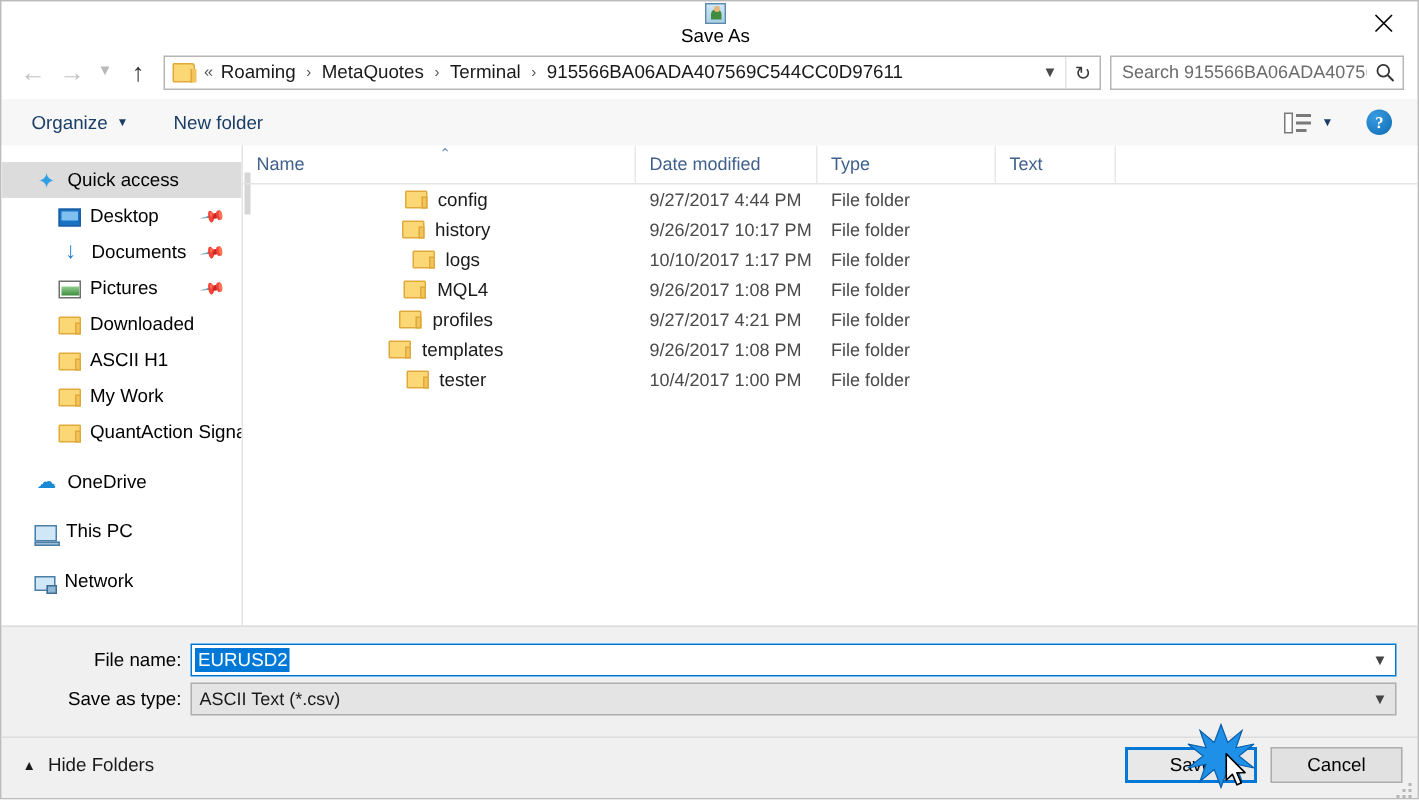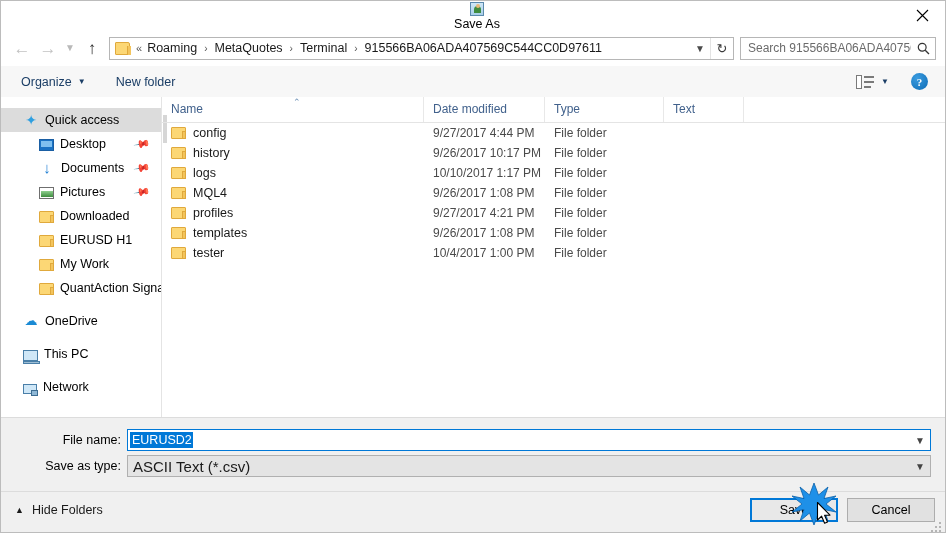--- a/index.html
+++ b/index.html
@@ -262,21 +262,21 @@
     height: 25px; line-height: 25px;
     border-right: 1px solid #e8e8e8;
     padding-left: 9px; box-sizing: border-box;
     white-space: nowrap; overflow: hidden;
   }
   .rows { position: relative; }
   .frow {
     height: 20px; display: flex; align-items: center;
     font-size: 12.5px; color: #1a1a1a;
   }
-  .fcell { padding-left: 9px; box-sizing: border-box; white-space: nowrap; overflow: hidden; }
+  .fcell { padding-left: 9px; box-sizing: border-box; white-space: nowrap; overflow: hidden; justify-content: center; }
   .fcell.name { display: flex; align-items: center; }
   .fcell.meta { color: #4a4a4a; font-size: 12px; }
   .row-folder {
     width: 15px; height: 12px; flex: none; margin-right: 7px;
     background: #fcd775; border: 1px solid #e0a93c;
     border-radius: 1px; box-sizing: border-box; position: relative;
   }
   .row-folder::after {
     content:''; position:absolute; right:-1px; bottom:-1px; width:4px; height:8px;
     background:#f3c45c; border:1px solid #e0a93c; box-sizing:border-box;
@@ -315,21 +315,21 @@
   .form-field.filename {
     background: #fff; border: 1px solid #0078d7;
   }
   .form-field.filetype {
     background: #e4e4e4; border: 1px solid #b0b0b0;
   }
   .sel-text {
     margin-left: 2px; background: #0078d7; color: #fff;
     font-size: 12.5px; padding: 1px 1px 1px 2px;
   }
-  .type-text { margin-left: 5px; font-size: 15px; color: #1a1a1a; }
+  .type-text { margin-left: 5px; font-size: 12px; color: #1a1a1a; }
   .field-chev {
     position: absolute; right: 0; top: 0;
     width: 20px; height: 100%;
     display: flex; align-items: center; justify-content: center;
     font-size: 10px; color: #444;
   }
 
   
   .footer {
     position: absolute; left: 0; top: 490px;
@@ -482,21 +482,21 @@
         <span class="nicon ic-pics"></span>
         <span class="nlabel">Pictures</span>
         <span class="pin">📌</span>
       </div>
       <div class="nav-row ind-1">
         <span class="nicon ic-folder"></span>
         <span class="nlabel">Downloaded</span>
       </div>
       <div class="nav-row ind-1">
         <span class="nicon ic-folder"></span>
-        <span class="nlabel">EURUSD H1</span>
+        <span class="nlabel">ASCII H1</span>
       </div>
       <div class="nav-row ind-1">
         <span class="nicon ic-folder"></span>
         <span class="nlabel">My Work</span>
       </div>
       <div class="nav-row ind-1">
         <span class="nicon ic-folder"></span>
         <span class="nlabel">QuantAction Signal</span>
       </div>
       <div class="nav-row ind-0 grp-gap">

